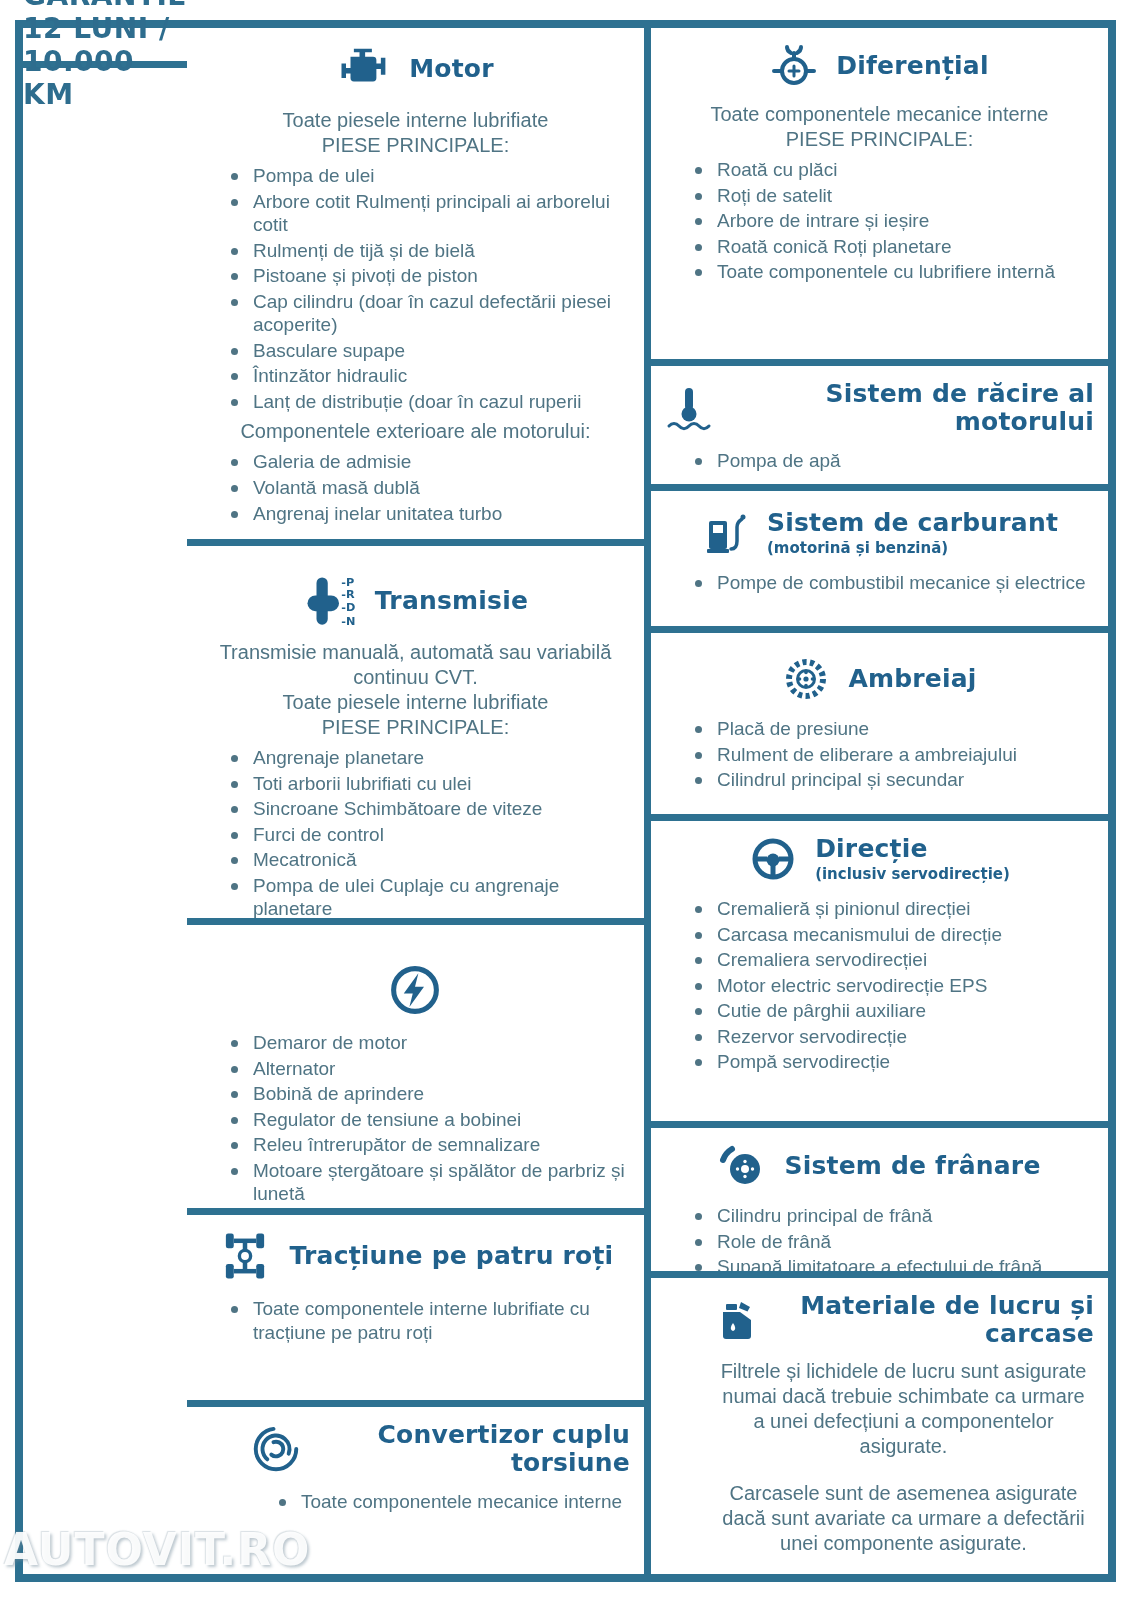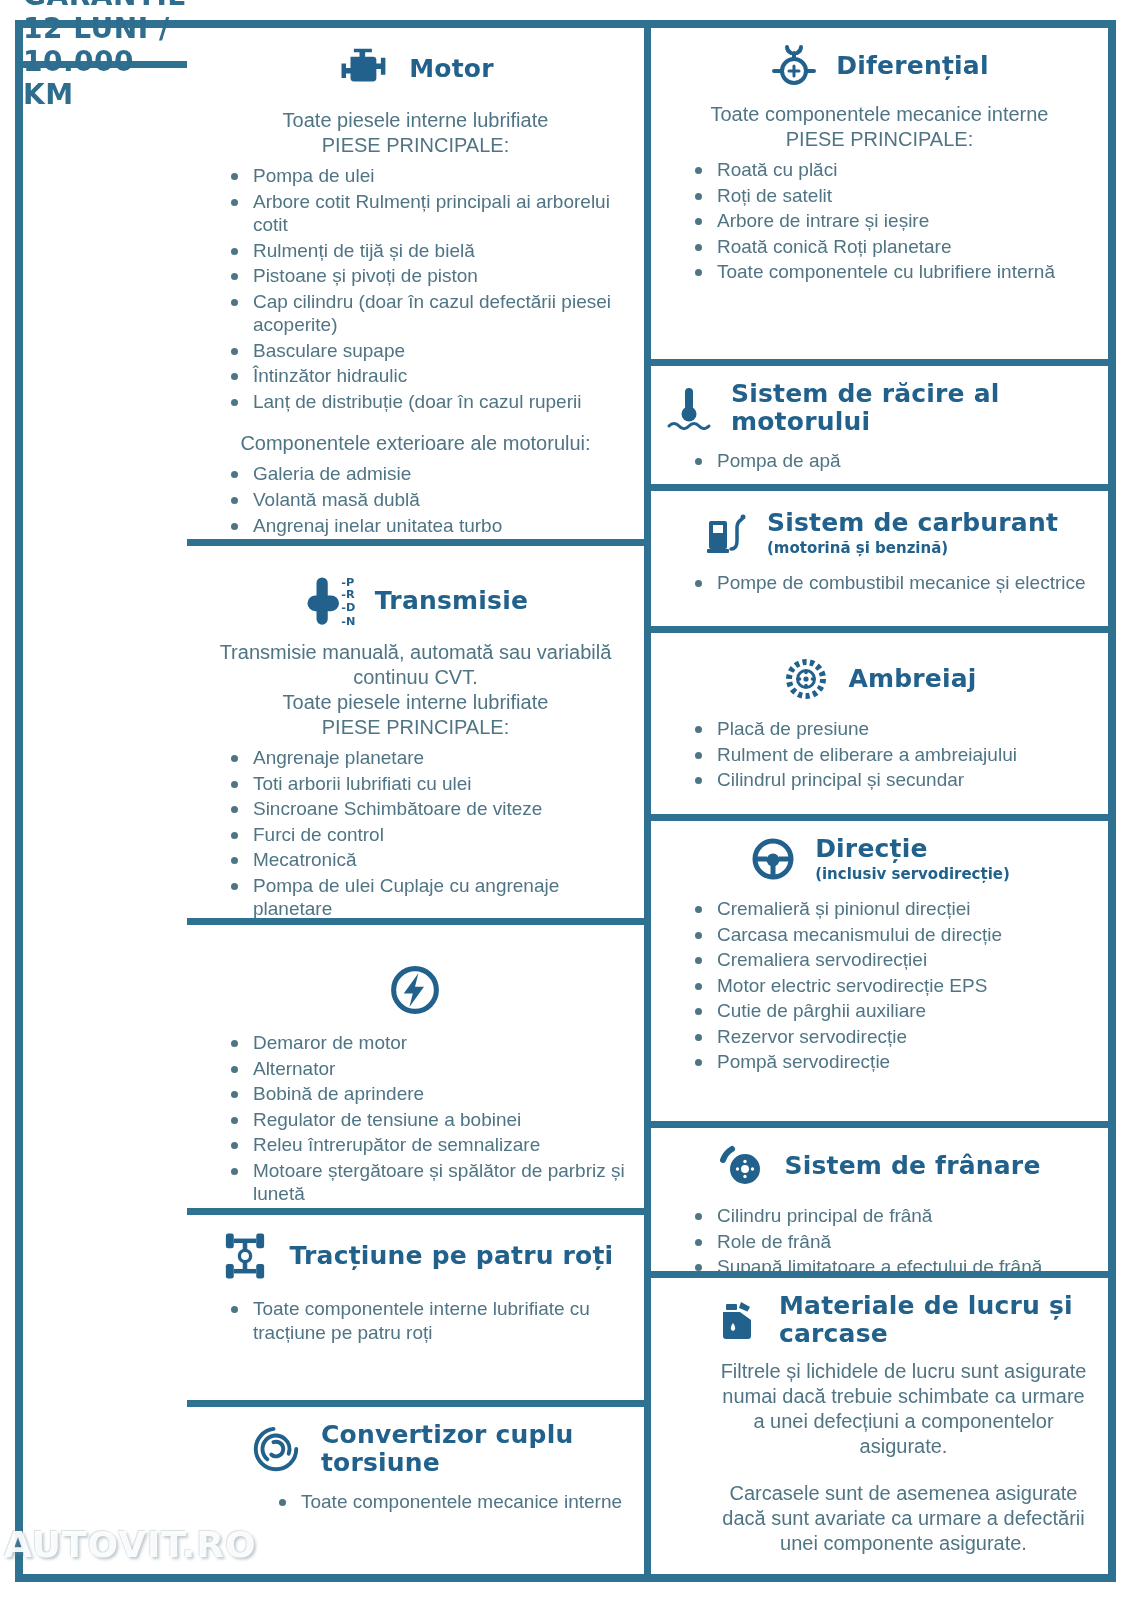--- a/index.html
+++ b/index.html
@@ -52,45 +52,45 @@
   .sec-header{
     display:flex;align-items:center;justify-content:center;gap:18px;
     margin-bottom:8px;flex:0 0 auto;
   }
   .icon{width:54px;height:54px;color:var(--head);flex:0 0 auto;display:inline-block;}
   .col-right .icon{width:48px;height:48px;}
   .icon svg{width:100%;height:100%;display:block;}
   .titlewrap{display:flex;flex-direction:column;align-items:flex-start;}
   .sec-title{
     font-family:"DejaVu Sans","Liberation Sans",sans-serif;
-    font-weight:700;font-size:25px;color:var(--head);letter-spacing:.2px;line-height:1.1;
+    font-weight:700;font-size:25px;color:var(--head);letter-spacing:.2px;line-height:1.1;text-align:right;
   }
   .sec-subtitle{
     font-family:"DejaVu Sans","Liberation Sans",sans-serif;
     font-weight:700;font-size:15px;color:var(--head);margin-top:2px;
   }
   .center-block{margin:4px 6px 0;}
-  .bullets + .center-block{margin-top:16px;}
+  .bullets + .center-block{margin-top:4px;}
   .center-block + .center-block{margin-top:22px;}
   .cline{
     text-align:center;color:var(--body);font-size:20px;line-height:1.25;
   }
   ul.bullets{margin:6px 0 0;padding:0 4px 0 28px;list-style:none;}
   ul.bullets li{
     position:relative;padding-left:24px;margin-bottom:2px;
     color:var(--body);font-size:19px;line-height:1.24;
   }
   ul.bullets li::before{
     content:"";position:absolute;left:2px;top:9px;width:7px;height:7px;
     border-radius:50%;background:var(--body);
   }
   .watermark{
     position:absolute;left:4px;top:1524px;z-index:5;
     font-family:"DejaVu Sans","Liberation Sans",sans-serif;
-    font-weight:800;font-size:36px;letter-spacing:1px;
+    font-weight:800;font-size:44px;letter-spacing:1px;
     color:rgba(255,255,255,.92);
     text-shadow:2px 2px 3px rgba(110,135,150,.45),-1px -1px 1px rgba(110,135,150,.25);
   }
 </style>
 </head>
 <body>
 
 <div class="frame">
   <div class="title-bar">GARANTIE 12 LUNI / 10.000 KM</div>
   <div class="columns">

